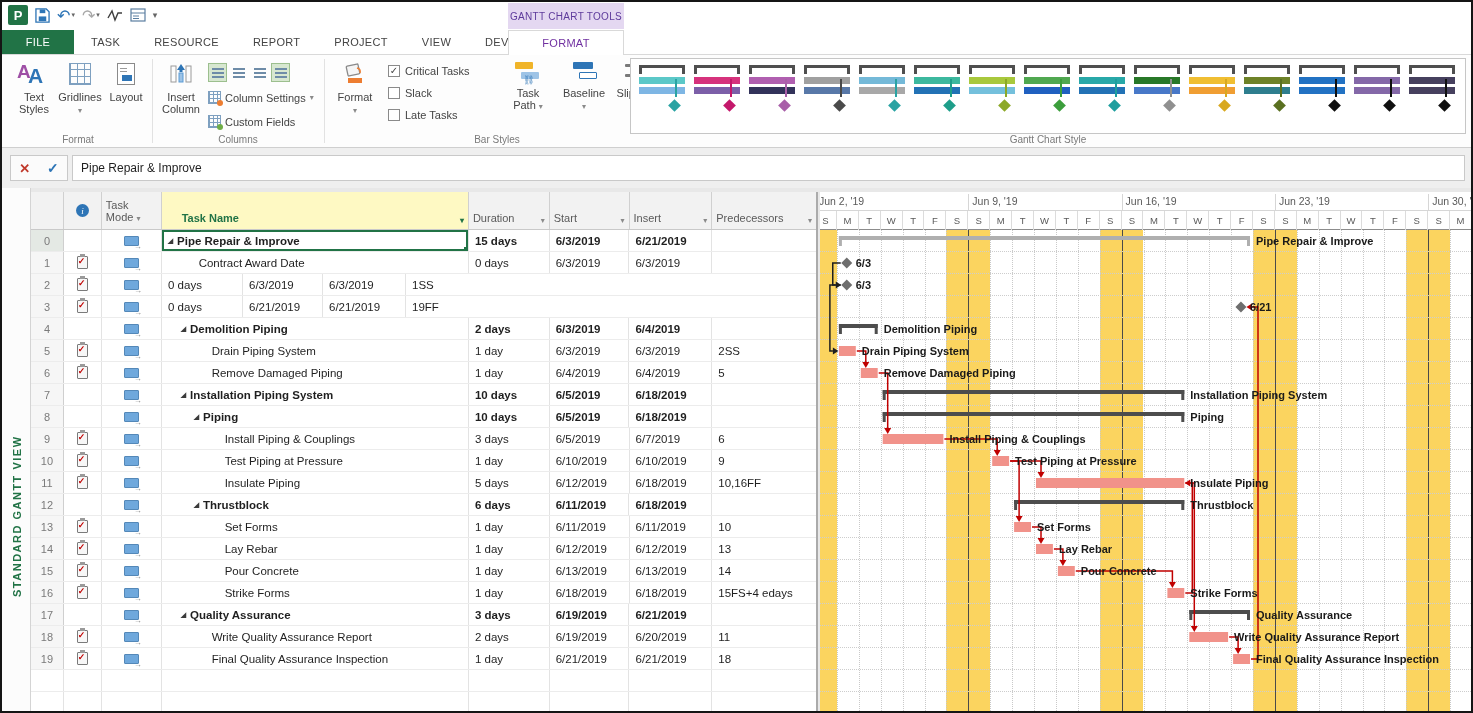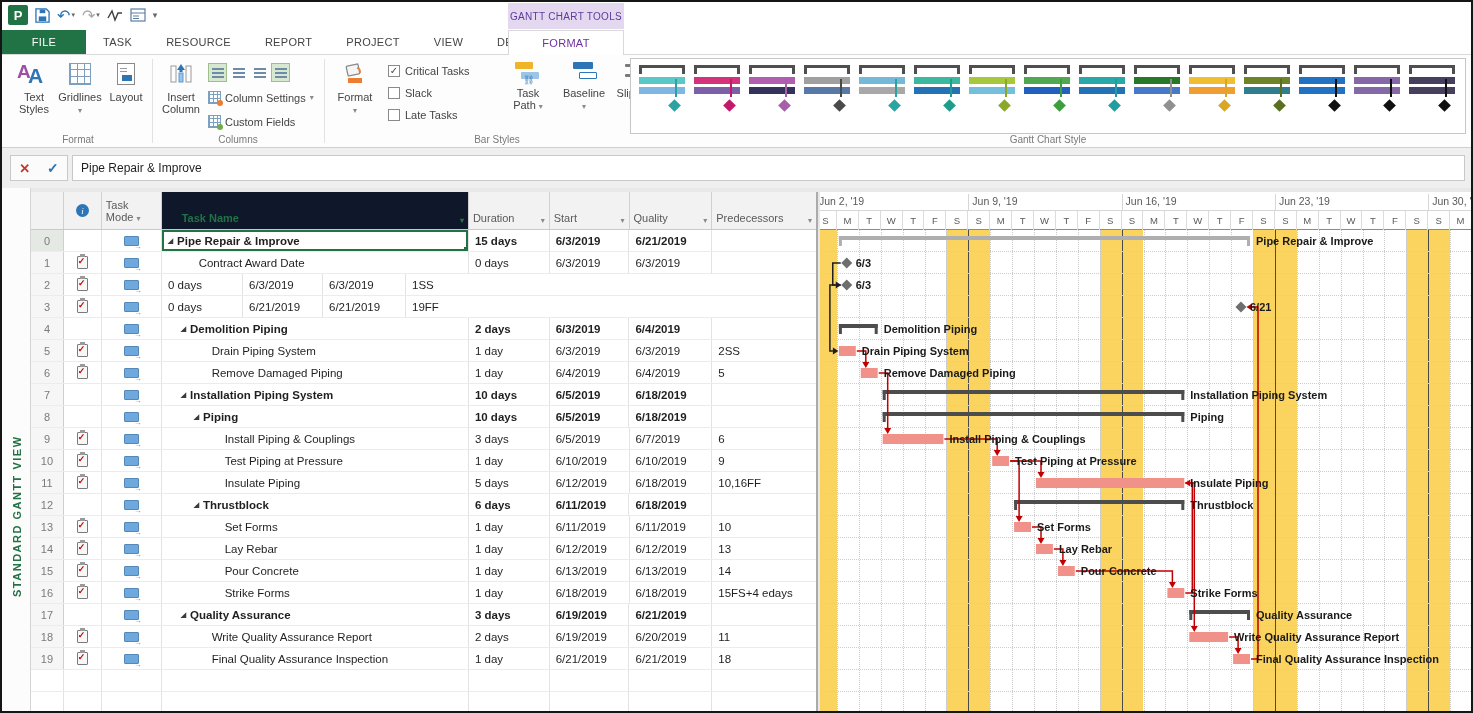--- a/index.html
+++ b/index.html
@@ -15,21 +15,21 @@
     display:flex; align-items:center; justify-content:center; border-radius:2px; }
   .ddv { font-size:7px; color:#666; margin-left:1px; }
   #win-title { position:absolute; left:0; top:7px; width:100%; text-align:center; font-size:12px; color:#3F3F3F; }
   #ctx-tools { position:absolute; left:506px; top:1px; width:116px; height:26px; background:#E4D8F1;
     color:#5D3A9B; font-size:10px; display:flex; align-items:center; justify-content:center; letter-spacing:.3px; }
 
   
   #tabrow { position:absolute; left:0; top:28px; width:100%; height:25px; background:#fff; border-bottom:1px solid #D9D9D9; }
   #tabs { display:flex; height:100%; align-items:stretch; }
   .tab { font-size:11px; color:#444; display:flex; align-items:center; padding:0 17px; letter-spacing:.3px; }
-  .tab.file { background:#217346; color:#fff; width:84px; justify-content:center; padding:0; }
+  .tab.file { background:#217346; color:#fff; width:72px; justify-content:center; padding:0; }
   .tab.format { position:absolute; left:506px; top:0; width:116px; justify-content:center; color:#7030A0;
     background:#fff; border:1px solid #D9D9D9; border-bottom:none; height:25px; }
 
   
   #ribbon { position:absolute; left:0; top:53px; width:100%; height:93px; background:#FDFDFD; border-bottom:1px solid #CFCFCF; }
   .gsep { position:absolute; top:4px; bottom:4px; width:1px; background:#E2E2E2; }
   .grouplabel { position:absolute; bottom:2px; font-size:10px; color:#7A7A7A; text-align:center; }
   .bigbtn { position:absolute; top:6px; width:48px; height:72px; display:flex; flex-direction:column; align-items:center; }
   .bigbtn .lbl { font-size:11px; color:#444; text-align:center; line-height:12px; margin-top:4px; }
   .smalltxtbtn { position:absolute; font-size:11px; color:#444; display:flex; align-items:center; gap:4px; }
@@ -77,21 +77,21 @@
   #viewstrip { position:absolute; left:0; top:0; bottom:0; width:29px; background:#FCFCFC; border-right:1px solid #D4D4D4; }
   #viewlabel { position:absolute; left:0; bottom:30px; width:29px; height:330px; display:flex; align-items:center; justify-content:center;
     writing-mode:vertical-rl; transform:rotate(180deg); color:#217346; font-weight:bold; font-size:11px; letter-spacing:1.5px; }
 
   
   #tablewrap { position:absolute; left:29px; top:4px; width:787px; bottom:0; background:#fff; border-right:2px solid #ABABAB; overflow:hidden; }
   #thead { position:absolute; left:0; top:0; width:100%; height:38px; display:flex; background:#F2F2F2; border-bottom:1px solid #C9C9C9; }
   .hc { border-right:1px solid #D0D0D0; font-size:11px; color:#5A5A5A; position:relative; display:flex; align-items:flex-end;
     padding:3px 4px; }
   .hc .dd { position:absolute; right:4px; bottom:4px; font-size:8px; color:#8A8A8A; }
-  #hc-name { background:#0f172a; color:#217346; font-weight:bold;padding-left:20px; }
+  #hc-name { background:#fef9c3; color:#217346; font-weight:bold;padding-left:20px; }
   #tbody { position:absolute; left:0; top:38px; right:0; bottom:0; }
   .trow { display:flex; height:22px; border-bottom:1px solid #ECECEC; background:#fff; }
   .tc { border-right:1px solid #E3E3E3; height:100%; font-size:11.5px; color:#1F1F1F; display:flex; align-items:center; overflow:hidden; white-space:nowrap; }
   .tc.id { justify-content:center; background:#F6F6F6; color:#7A7A7A; border-right:1px solid #CFCFCF; font-size:11px; }
   .tc.num { padding-left:6px; }
   .bold { font-weight:bold; }
   .namecell { position:relative; }
   .seled { box-shadow:inset 0 0 0 2px #217346; }
   .fill-handle { position:absolute; right:-1px; bottom:-1px; width:5px; height:5px; background:#217346; }
   .tri { font-size:7px; color:#3A3A3A; margin-right:4px; }
@@ -424,21 +424,21 @@
         </div>
         <div class="hc" style="width:81px;">
             <span style="padding-bottom:2px;">Duration</span>
             <span class="dd">▾</span>
           </div>
         <div class="hc" style="width:80px;">
             <span style="padding-bottom:2px;">Start</span>
             <span class="dd">▾</span>
           </div>
         <div class="hc" style="width:83px;">
-            <span style="padding-bottom:2px;">Quality</span>
+            <span style="padding-bottom:2px;">Insert</span>
             <span class="dd">▾</span>
           </div>
         <div class="hc" style="width:104px;border-right:none;">
             <span style="padding-bottom:2px;">Predecessors</span>
             <span class="dd">▾</span>
           </div>
       </div>
       <div id="tbody">
           <div class="trow">
             <div class="tc id" style="width: 33px; background: rgb(228, 233, 228);">0</div>

